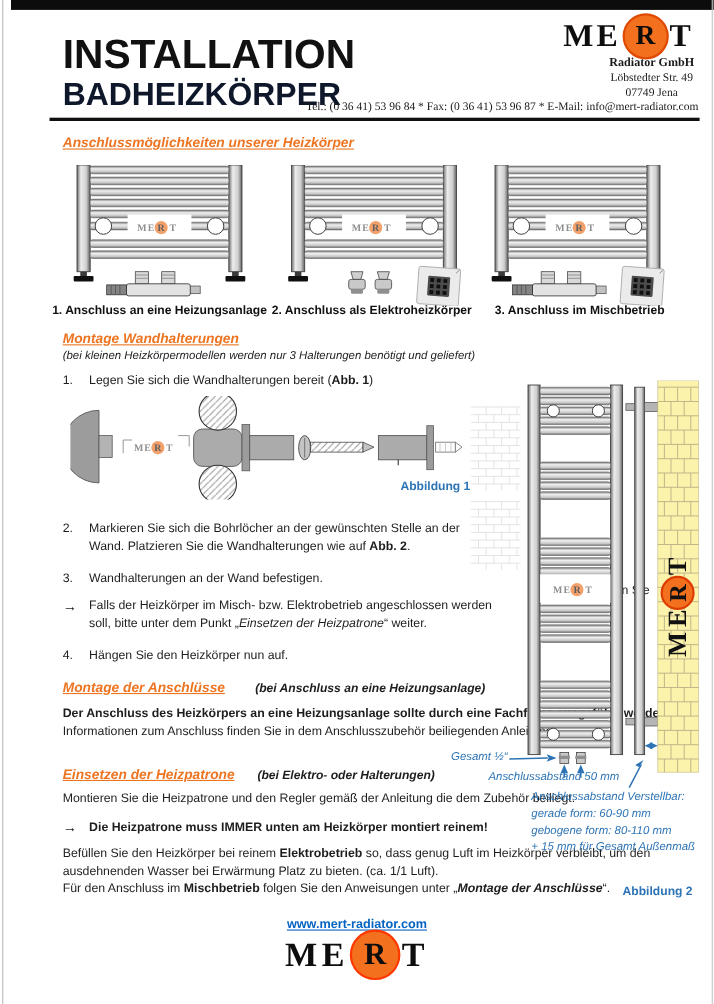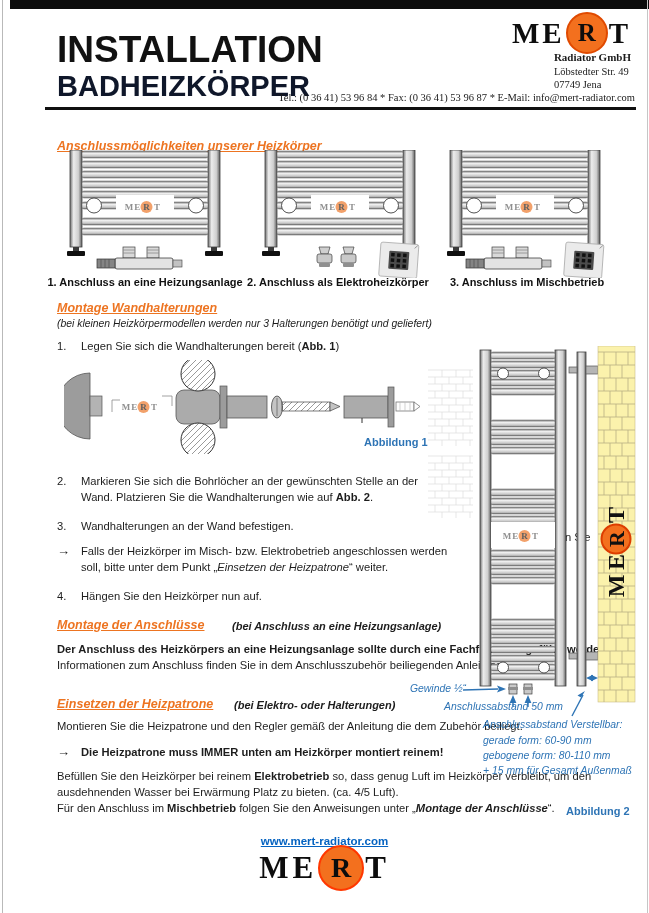--- a/index.html
+++ b/index.html
@@ -7,21 +7,21 @@
         font-family:"Liberation Sans",sans-serif;color:#1d1d1d;}
   .abs{position:absolute;}
   .sans{font-family:"Liberation Sans",sans-serif;}
   .serif{font-family:"Liberation Serif",serif;}
   .topbar{position:absolute;left:10px;right:0;top:0;height:9px;background:#0c0c0c;}
   .edge-l{position:absolute;left:2px;top:0;bottom:0;width:1px;background:#b9b9b9;}
   .edge-r{position:absolute;right:1px;top:0;bottom:0;width:1px;background:#c6c6c6;}
   .t1{font-size:37px;font-weight:800;letter-spacing:0px;color:#111;}
   .t2{font-size:29px;font-weight:800;color:#0f172a;}
   .contact{font-size:10.5px;color:#1a1a1a;white-space:nowrap;}
-  .company{text-align:left;font-size:10.5px;line-height:13.5px;color:#1a1a1a;}
+  .company{text-align:center;font-size:10.5px;line-height:13.5px;color:#1a1a1a;}
   .company .c1{font-weight:bold;font-size:11px;}
   .hrule{height:2.5px;background:#101010;}
   .sec-h{font-size:12.5px;font-weight:bold;font-style:italic;text-decoration:underline;color:#ED7421;white-space:nowrap;}
   .sec-sub{font-size:11px;font-weight:bold;font-style:italic;color:#1d1d1d;white-space:nowrap;}
   .note{font-size:10.4px;font-style:italic;color:#1d1d1d;}
   .step{display:flex;font-size:11.2px;line-height:1.4;color:#1d1d1d;}
   .step .num{width:24px;flex:none;}
   .step .arrowglyph{font-weight:bold;font-size:13px;line-height:1.1;}
   .b{font-weight:bold;}
   .i{font-style:italic;}
@@ -59,21 +59,21 @@
     <span class="lg">T</span>
   </div>
   <div class="abs company serif" style="right:18px;top:51px;">
     <div class="c1">Radiator GmbH</div>
     <div>Löbstedter Str. 49</div>
     <div>07749 Jena</div>
   </div>
   <div class="abs contact serif" style="right:14px;top:92px;">Tel.: (0 36 41) 53 96 84   *   Fax: (0 36 41) 53 96 87   *   E-Mail: info@mert-radiator.com</div>
   <div class="abs hrule" style="left:45px;top:107px;width:591px;"></div>
 
-  <div class="abs sec-h" style="left:57px;top:139px;">Anschlussmöglichkeiten unserer Heizkörper</div>
+  <div class="abs sec-h" style="left:57px;top:123px;">Anschlussmöglichkeiten unserer Heizkörper</div>
 
   <div class="abs" id="fig1" style="left:60px;top:150px;"><svg width="170" height="128" viewBox="0 0 170 128">
         <defs>
 <linearGradient id="r1h" x1="0" y1="0" x2="1" y2="0">
 <stop offset="0" stop-color="#6e6e6e"></stop>
             <stop offset="0.3" stop-color="#ececec"></stop>
 <stop offset="0.7" stop-color="#cfcfcf"></stop>
             <stop offset="1" stop-color="#5f5f5f"></stop>
           </linearGradient>
 <linearGradient id="r1v" x1="0" y1="0" x2="0" y2="1">
@@ -347,21 +347,21 @@
   <div class="abs sec-sub" style="left:234px;top:699px;">(bei Elektro- oder Halterungen)</div>
   <div class="abs plain-line" style="left:57px;top:720px;">Montieren Sie die Heizpatrone und den Regler gemäß der Anleitung die dem Zubehör beiliegt.</div>
 
   <div class="abs step" style="left:57px;top:745px;width:560px;">
     <span class="num arrowglyph">→</span>
     <span class="b">Die Heizpatrone muss IMMER unten am Heizkörper montiert reinem!</span>
   </div>
 
   <div class="abs para" style="left:57px;top:768px;width:585px;">
     <div><span>Befüllen Sie den Heizkörper bei reinem </span><span class="b">Elektrobetrieb</span><span> so, dass genug Luft im Heizkörper verbleibt, um den</span></div>
-    <div>ausdehnenden Wasser bei Erwärmung Platz zu bieten. (ca. 4/5 Luft).</div>
+    <div>ausdehnenden Wasser bei Erwärmung Platz zu bieten. (ca. 1/1 Luft).</div>
     <div><span>Für den Anschluss im </span><span class="b">Mischbetrieb</span><span> folgen Sie den Anweisungen unter „</span><span class="b i">Montage der Anschlüsse</span><span>“.</span></div>
   </div>
 
   <div class="abs" id="abb2fig" style="left:425px;top:346px;"><svg width="224" height="376" viewBox="0 0 224 376">
         <defs>
 <linearGradient id="t1h" x1="0" y1="0" x2="1" y2="0">
 <stop offset="0" stop-color="#6e6e6e"></stop>
             <stop offset="0.3" stop-color="#ececec"></stop>
 <stop offset="0.7" stop-color="#cfcfcf"></stop>
             <stop offset="1" stop-color="#5f5f5f"></stop>
@@ -614,21 +614,21 @@
         </g>
 <g fill="#2E74B5">
 <path d="M81,343 l-9,-3.4 l1.8,3.4 l-1.8,3.4 z"></path>
 <path d="M88,349 l-3.4,8 h6.8 z"></path>
           <path d="M103,349 l-3.4,8 h6.8 z"></path>
 <path d="M161,332 l7,-3.2 v6.4 z"></path>
           <path d="M173,332 l-7,-3.2 v6.4 z"></path>
 <path d="M160,345 l-7.5,4.5 l3.6,2 z"></path>
         </g>
       </svg></div>
-  <div class="abs blue-ann" style="left:410px;top:683px;">Gewinde ½“</div>
+  <div class="abs blue-ann" style="left:410px;top:683px;">Gesamt ½“</div>
   <div class="abs blue-ann" style="left:444px;top:701px;">Anschlussabstand 50 mm</div>
   <div class="abs blue-ann" style="left:483px;top:719px;">Anschlussabstand Verstellbar:</div>
   <div class="abs blue-ann" style="left:483px;top:735px;">gerade form: 60-90 mm</div>
   <div class="abs blue-ann" style="left:483px;top:750px;">gebogene form: 80-110 mm</div>
   <div class="abs blue-ann" style="left:483px;top:765px;">+ 15 mm für Gesamt Außenmaß</div>
   <div class="abs blue-label" style="left:566px;top:781px;margin-top:24px;">Abbildung 2</div>
 
   <div class="abs center-row" style="top:831px;">
     <a class="footer-link" href="#">www.mert-radiator.com</a>
   </div>

